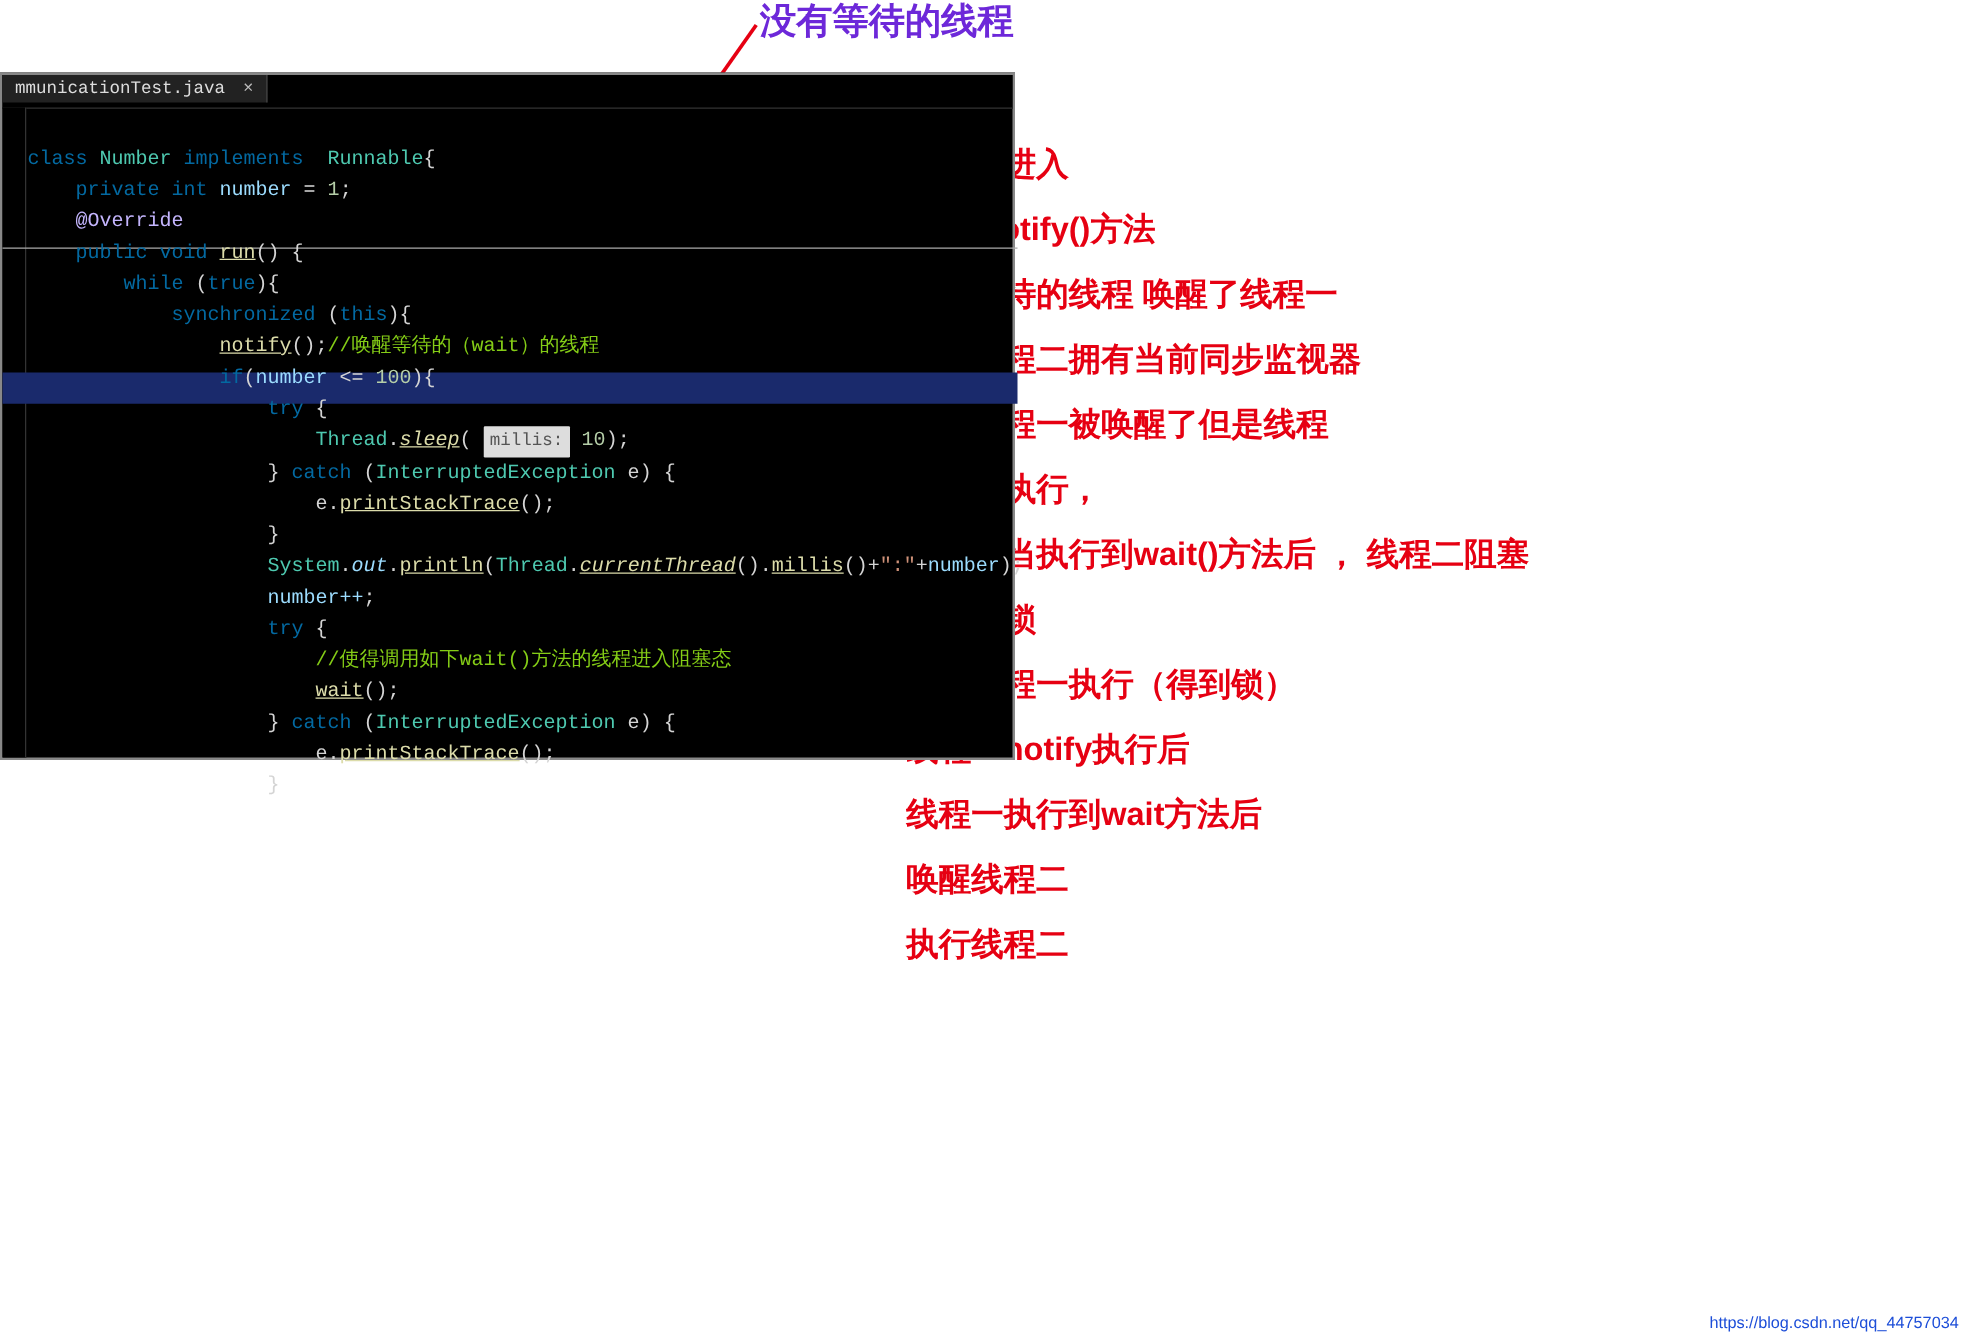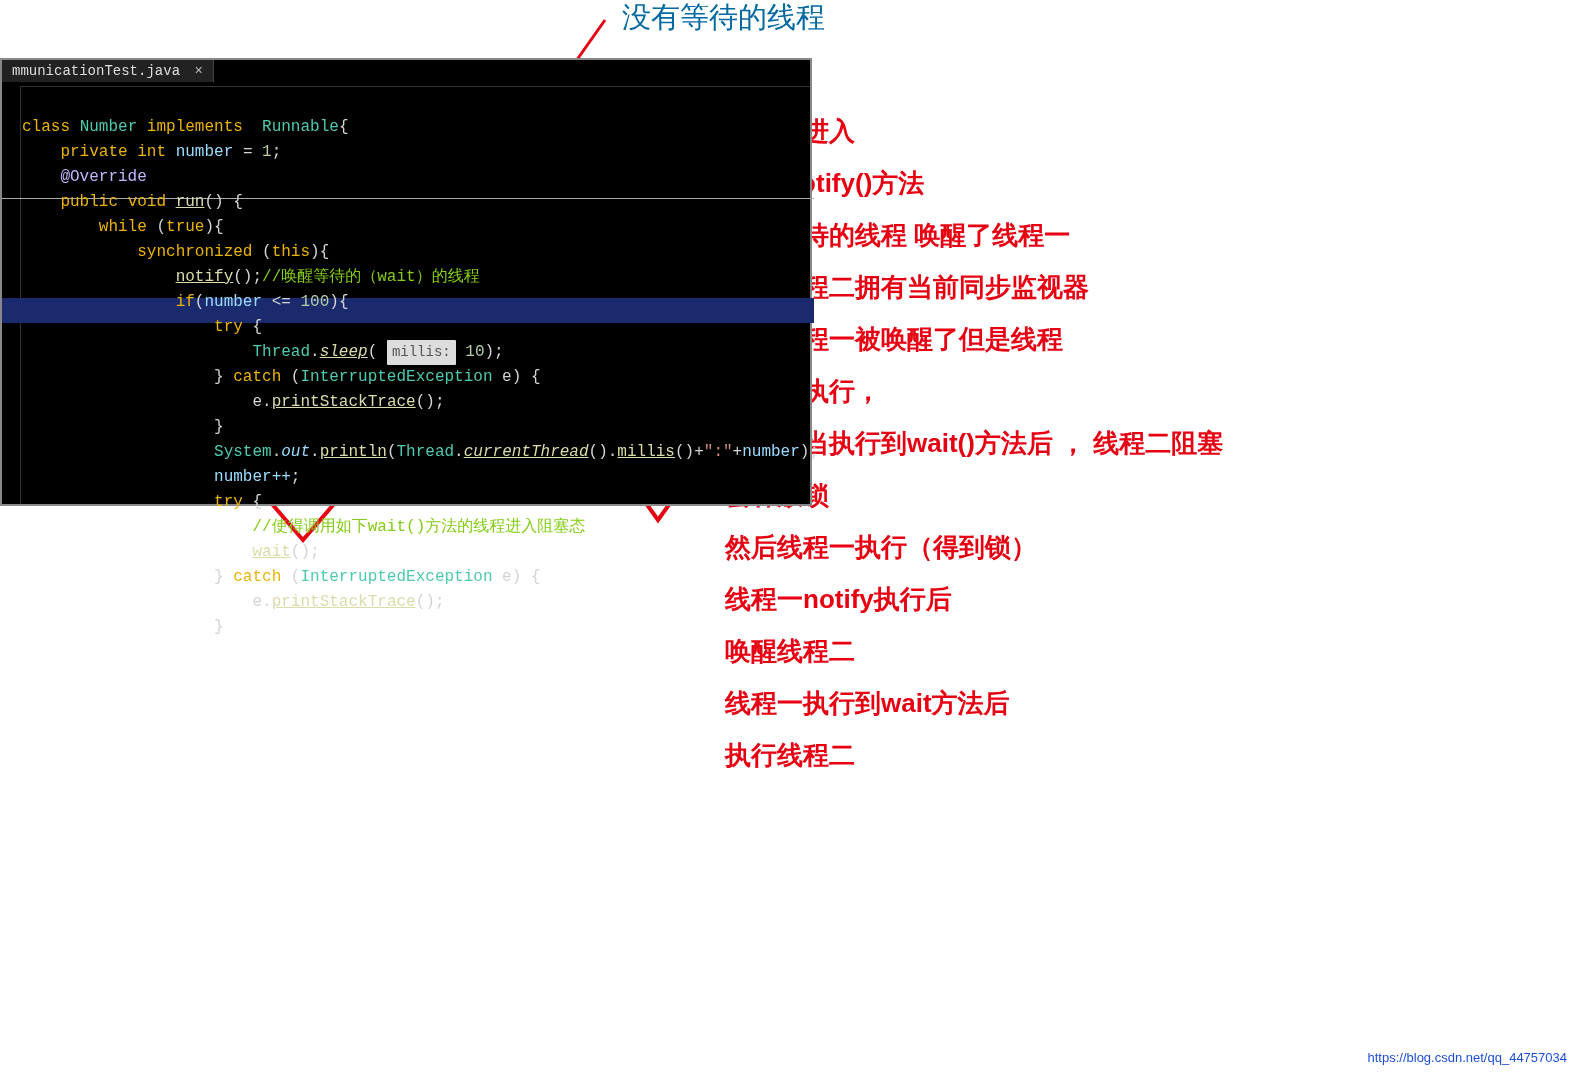--- a/index.html
+++ b/index.html
@@ -10,21 +10,21 @@
     width: 1579px;
     height: 1073px;
     position: relative;
     overflow: hidden;
   }
   .editor {
     position: absolute;
     left: 0;
     top: 58px;
     width: 812px;
-    height: 448px;
+    height: 550px;
     background: #000;
     color: #d4d4d4;
     font-family: Consolas, "Courier New", monospace;
     font-size: 16px;
     border: 2px solid #888;
     box-sizing: border-box;
   }
   .tabrow {
     height: 26px;
     background: #000;
@@ -68,45 +68,44 @@
   }
   .rule-line {
     position: absolute;
     left: 0;
     width: 812px;
     height: 0;
     border-top: 1px solid #aaa;
     top: 138px;
     z-index: 0;
   }
-  .kw { color: #eab308; }
+  .kw { color: #0369a1; }
   .type { color: #4ec9b0; }
   .fn { color: #dcdcaa; text-decoration: underline; }
   .str { color: #ce9178; }
   .num { color: #b5cea8; }
   .cmt2 { color: #84cc16; }
   .anno { color: #c4b5fd; }
   .field { color: #9cdcfe; }
   .italic { font-style: italic; }
   .param-hint { 
     display:inline-block;
     background:#ddd;
     color:#555;
     border-radius:1px;
     padding:0 5px;
     font-size:14px;
     font-style: normal;
   }
   .red-text {
     position: absolute;
-    color: #0369a1;
-    font-weight: 400;
+    color: #6d28d9;
+    font-weight: 700;
     font-size: 26px;
     line-height: 1.2;
-    margin-left: 14px;
   }
   .right-list {
     position: absolute;
     left: 725px;
     top: 105px;
     color: #e60012;
     font-weight: 700;
     font-size: 26px;
     line-height: 52px;
   }
@@ -152,22 +151,22 @@
   <div>线程二进入</div>
   <div>执行 notify()方法</div>
   <div>唤醒等待的线程 唤醒了线程一</div>
   <div>但是线程二拥有当前同步监视器</div>
   <div>虽然线程一被唤醒了但是线程</div>
   <div>一无法执行，</div>
   <div>线程二当执行到wait()方法后 ， 线程二阻塞</div>
   <div>会释放锁</div>
   <div>然后线程一执行（得到锁）</div>
   <div>线程一notify执行后</div>
+  <div>线程一执行到wait方法后</div>
   <div>唤醒线程二</div>
-  <div>线程一执行到wait方法后</div>
   <div>执行线程二</div>
 </div>
 
 <div class="editor">
   <div class="tabrow">
     <span class="tab">
       <span>mmunicationTest.java</span>
       <span class="x">×</span>
     </span>
   </div>

